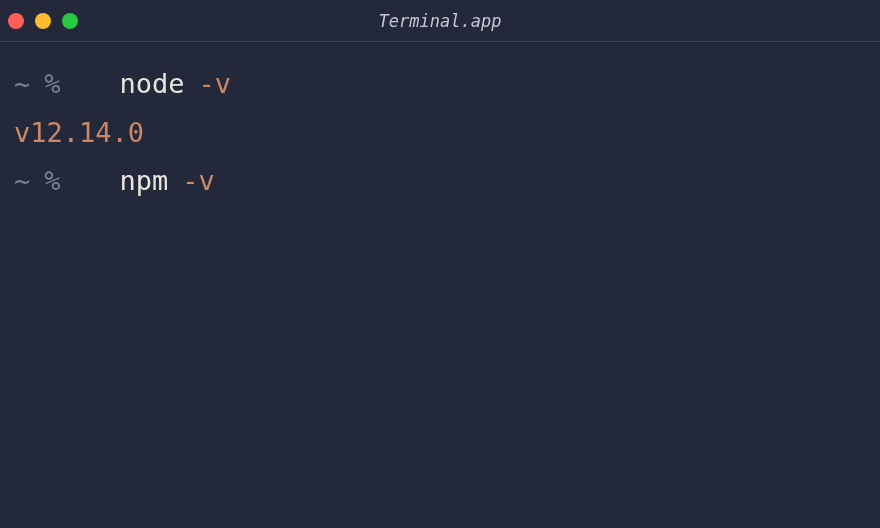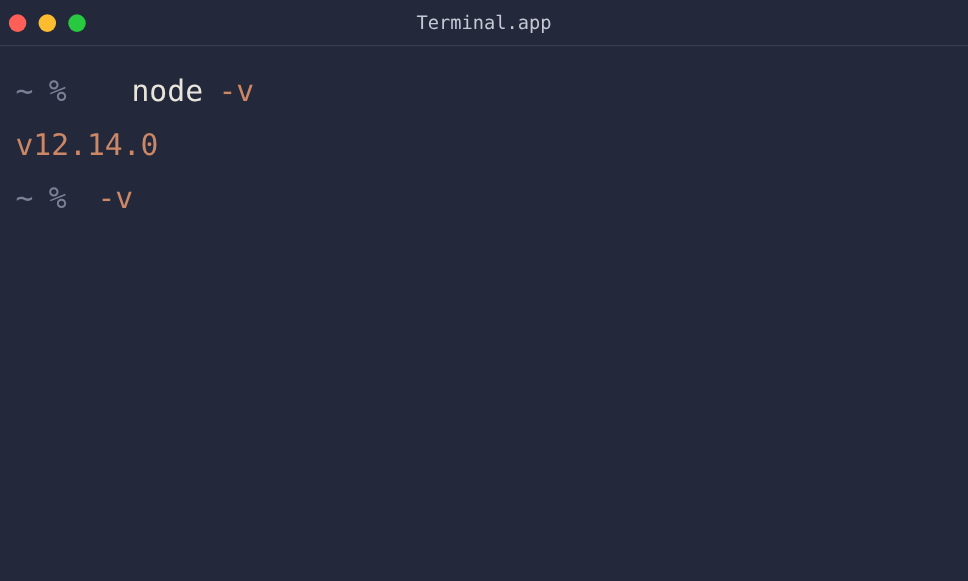--- a/index.html
+++ b/index.html
@@ -24,20 +24,21 @@
     }
     
     .titlebar {
       height: 42px;
       background: #23283a;
       border-bottom: 1px solid #3a3f52;
       display: flex;
       align-items: center;
       padding: 0 8px;
       position: relative;
+      font-style: italic;
     }
     
     .traffic-lights {
       display: flex;
       gap: 11px;
       align-items: center;
     }
     
     .traffic-light {
       width: 16px;
@@ -121,16 +122,17 @@
       <span class="prompt-symbol">%</span>
       <span class="command">node</span>
       <span class="flag">-v</span>
     </div>
     <div class="line">
       <span class="output">v12.14.0</span>
     </div>
     <div class="line">
       <span class="prompt-path">~</span>
       <span class="prompt-symbol">%</span>
+      <span class="command">npm</span>
       <span class="flag">-v</span>
     </div>
   </div>
 </div>
 
 </body></html>

